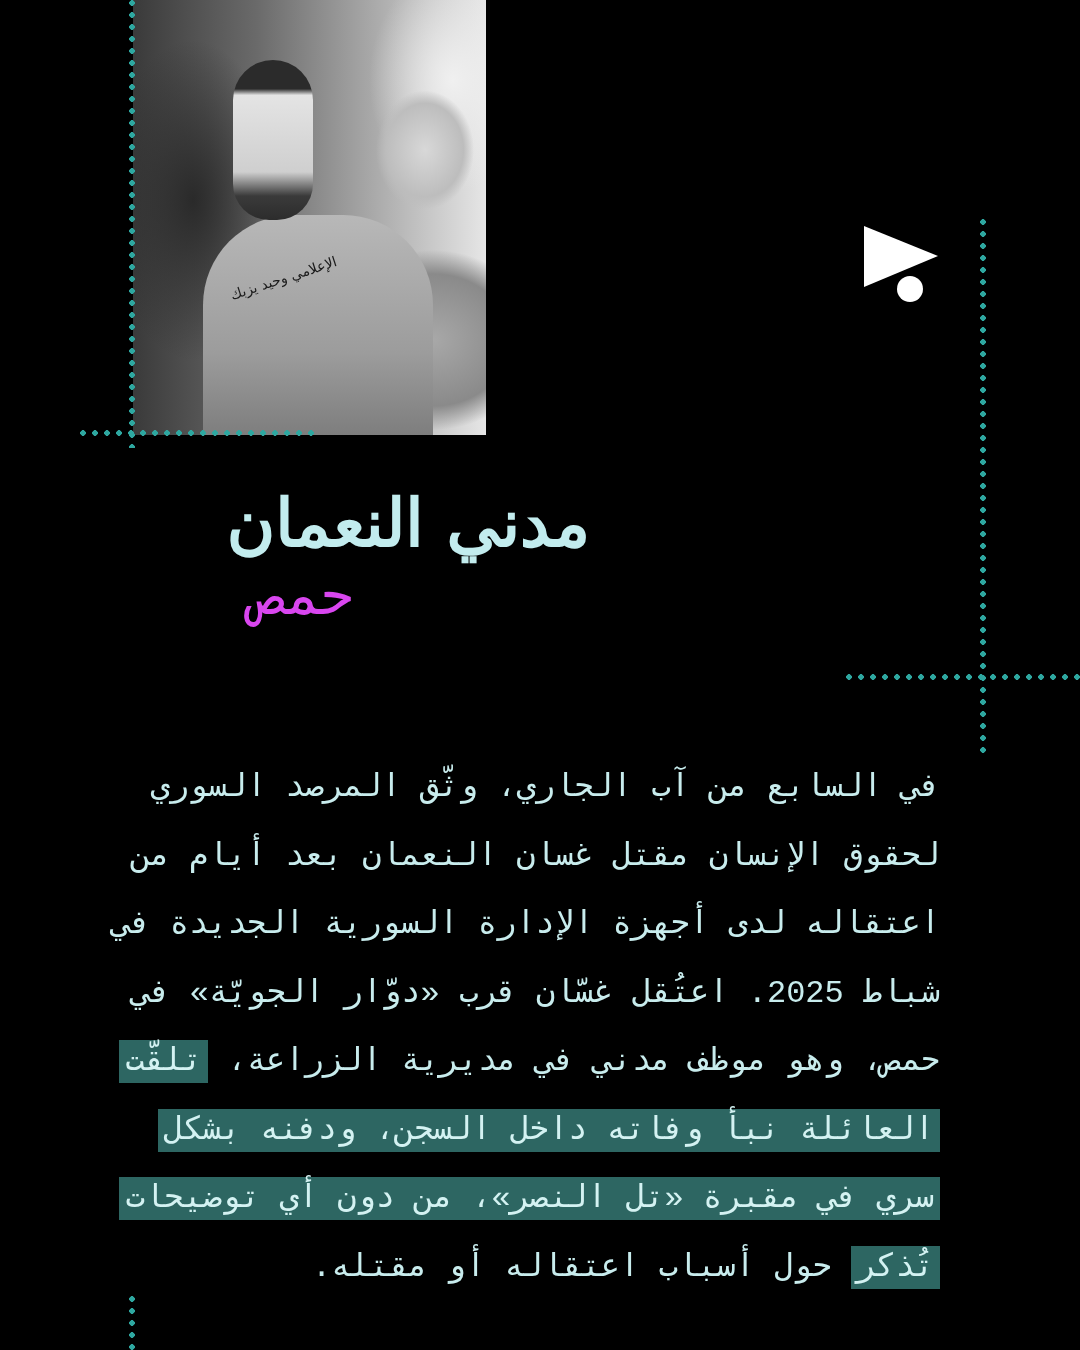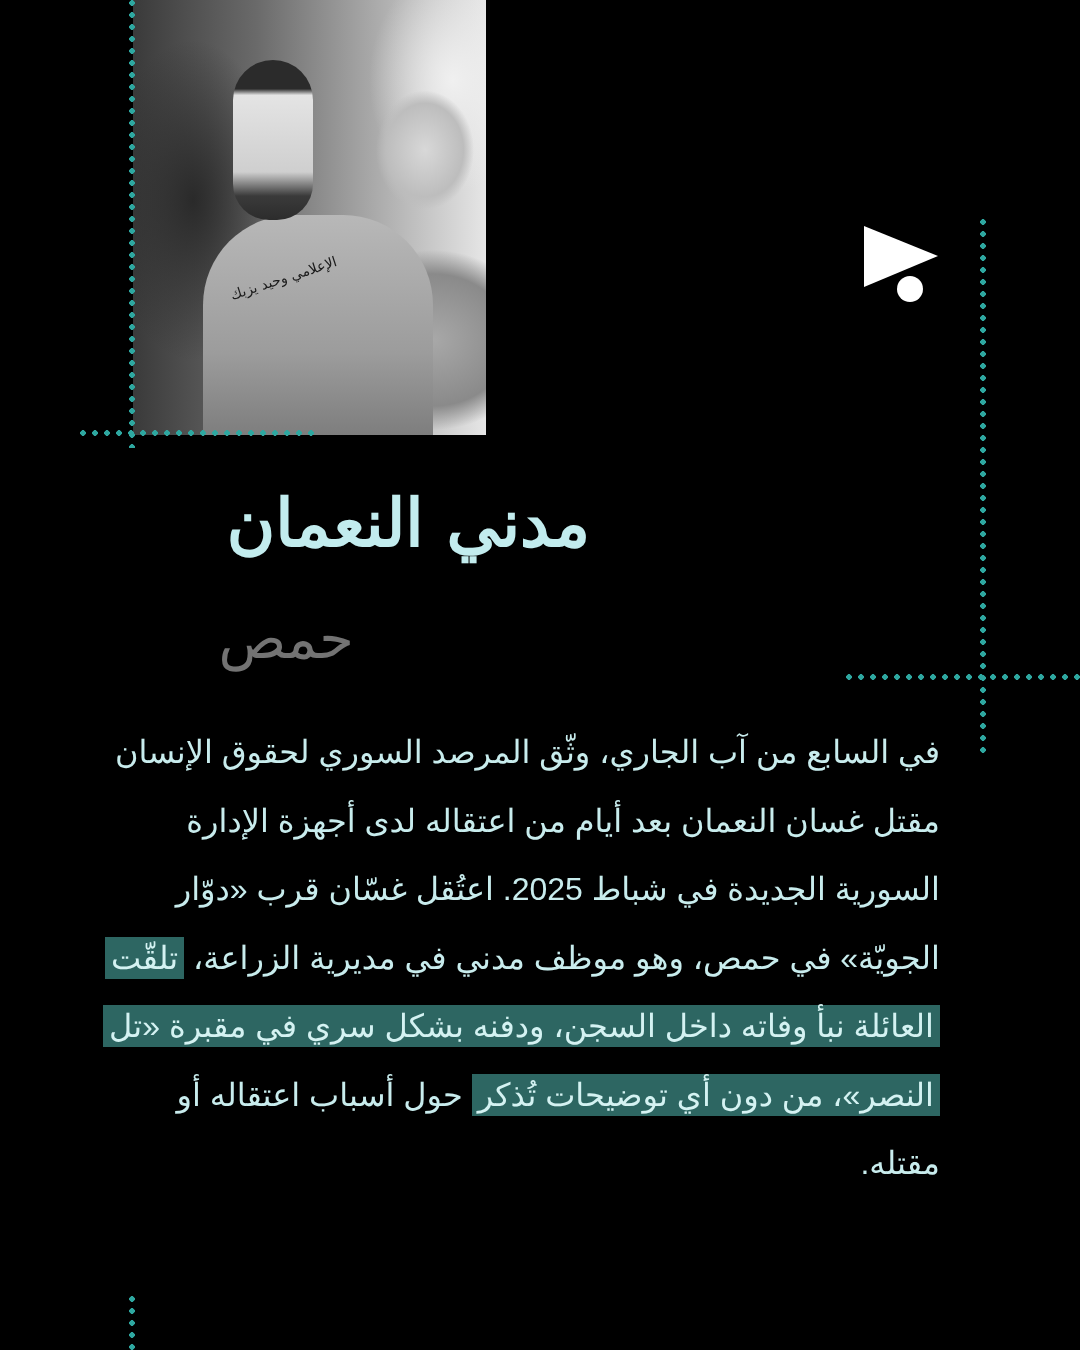--- a/index.html
+++ b/index.html
@@ -42,28 +42,28 @@
     background-image: radial-gradient(circle at 3px 3px, #2ea7a0 2.6px, transparent 3px);
     background-size: 12px 6px; background-repeat: repeat-x;
   }
   .logo { position: absolute; left: 864px; top: 226px; width: 74px; height: 78px; }
   .name {
     position: absolute; left: 130px; top: 478px; width: 460px;
     direction: rtl; text-align: right; color: #c2ecee;
     font-family: "DejaVu Serif", serif; font-size: 66px; font-weight: bold; line-height: 90px;
   }
   .city {
-    position: absolute; left: 134px; top: 604px; width: 220px;
-    direction: rtl; text-align: right; color: #737373;
-    font-family: Liberation Sans, sans-serif; font-size: 56px; line-height: 70px;
+    position: absolute; left: 134px; top: 564px; width: 220px;
+    direction: rtl; text-align: right; color: #d946ef;
+    font-family: Liberation Mono, monospace; font-size: 56px; line-height: 70px;
   }
   .body-text {
-    position: absolute; left: 95px; top: 718px; width: 845px;
+    position: absolute; left: 95px; top: 754px; width: 845px;
     direction: rtl; text-align: right; color: #c8eced;
-    font-family: Liberation Sans, sans-serif; font-size: 32px; line-height: 68.5px;
+    font-family: Liberation Mono, monospace; font-size: 32px; line-height: 68.5px;
   }
   .body-text .hl {
     background: #2d6662; color: #d4f2f2; padding: 3px 6px;
     -webkit-box-decoration-break: clone; box-decoration-break: clone;
   }
 </style>
 </head>
 <body>
 
 <div class="photo">

